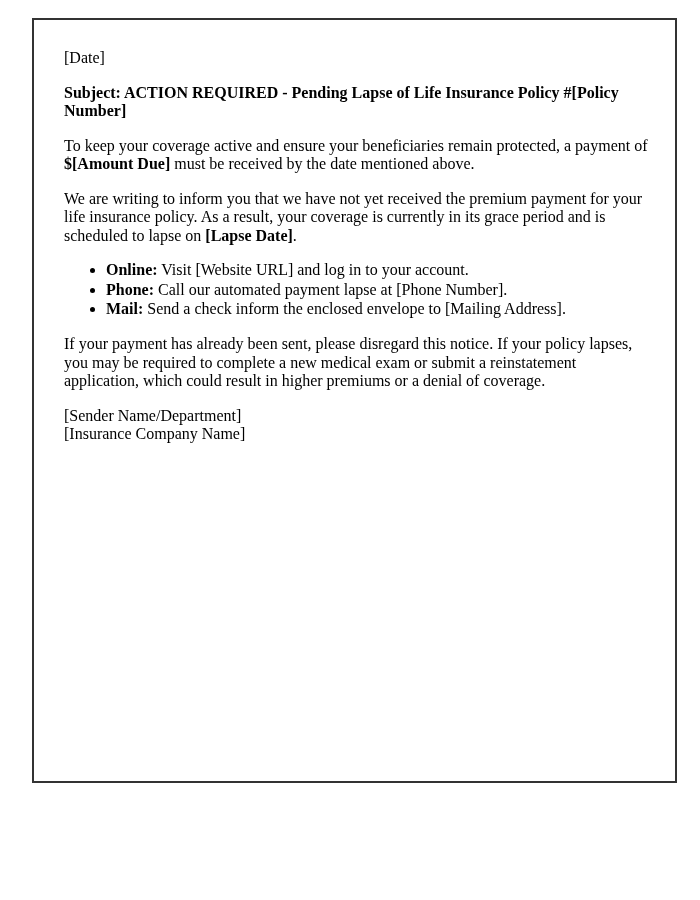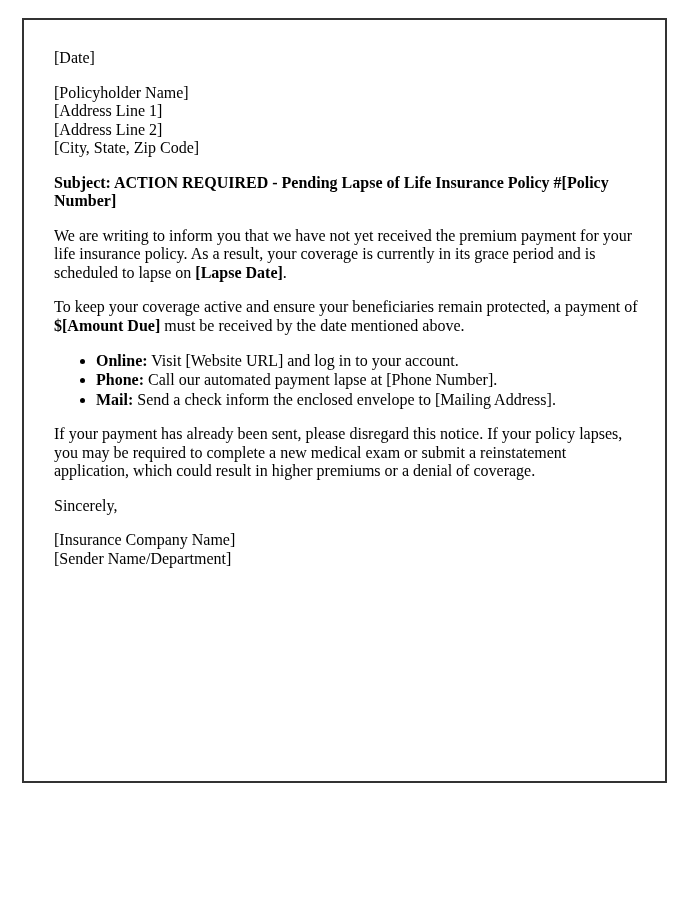--- a/index.html
+++ b/index.html
@@ -11,21 +11,21 @@
     width: 700px;
     height: 900px;
     position: relative;
     font-family: "Liberation Serif", "DejaVu Serif", serif;
     font-size: 16px;
     color: #000000;
     -webkit-font-smoothing: antialiased;
   }
   .letter-frame {
     position: absolute;
-    left: 22px;
+    left: 32px;
     top: 18px;
     width: 645px;
     height: 765px;
     box-sizing: border-box;
     border: 2px solid #333333;
     padding: 29px 20px 0 30px;
     background: #ffffff;
     overflow: hidden;
   }
   .letter-frame p {
@@ -50,44 +50,37 @@
   }
   .addr-line, .sig-line { line-height: 1.16; }
 </style>
 </head>
 <body>
 
 <div class="letter-frame">
 
   <p>[Date]</p>
 
-  <div class="block">
-    <div class="addr-line">[Policyholder Name]</div>
-    <div class="addr-line">[Address Line 1]</div>
-    <div class="addr-line">[Address Line 2]</div>
-    <div class="addr-line">[City, State, Zip Code]</div>
-  </div>
 
   <p class="bold">Subject: ACTION REQUIRED - Pending Lapse of Life Insurance Policy #[Policy Number]</p>
 
 
+  <p><span>To keep your coverage active and ensure your beneficiaries remain protected, a payment of </span><span class="bold">$[Amount Due]</span><span> must be received by the date mentioned above.</span></p>
+
   <p><span>We are writing to inform you that we have not yet received the premium payment for your life insurance policy. As a result, your coverage is currently in its grace period and is scheduled to lapse on </span><span class="bold">[Lapse Date]</span><span>.</span></p>
-
-  <p><span>To keep your coverage active and ensure your beneficiaries remain protected, a payment of </span><span class="bold">$[Amount Due]</span><span> must be received by the date mentioned above.</span></p>
 
 
   <ul class="methods">
     <li><span class="bold">Online:</span><span> Visit [Website URL] and log in to your account.</span></li>
     <li><span class="bold">Phone:</span><span> Call our automated payment lapse at [Phone Number].</span></li>
     <li><span class="bold">Mail:</span><span> Send a check inform the enclosed envelope to [Mailing Address].</span></li>
   </ul>
 
   <p>If your payment has already been sent, please disregard this notice. If your policy lapses, you may be required to complete a new medical exam or submit a reinstatement application, which could result in higher premiums or a denial of coverage.</p>
 
 
-  <p>Sincerely,</p>
 
   <div class="block">
+    <div class="sig-line">[Sender Name/Department]</div>
     <div class="sig-line">[Insurance Company Name]</div>
-    <div class="sig-line">[Sender Name/Department]</div>
   </div>
 
 </div>
 
 </body></html>

